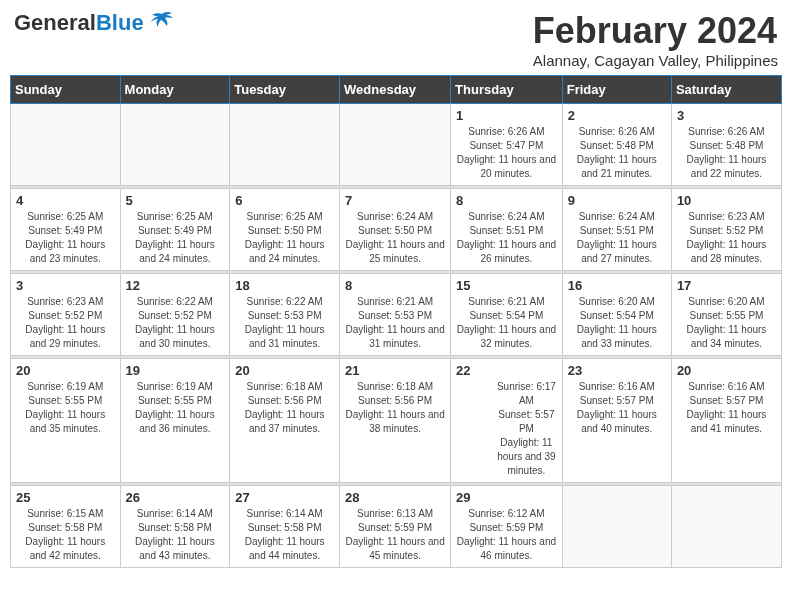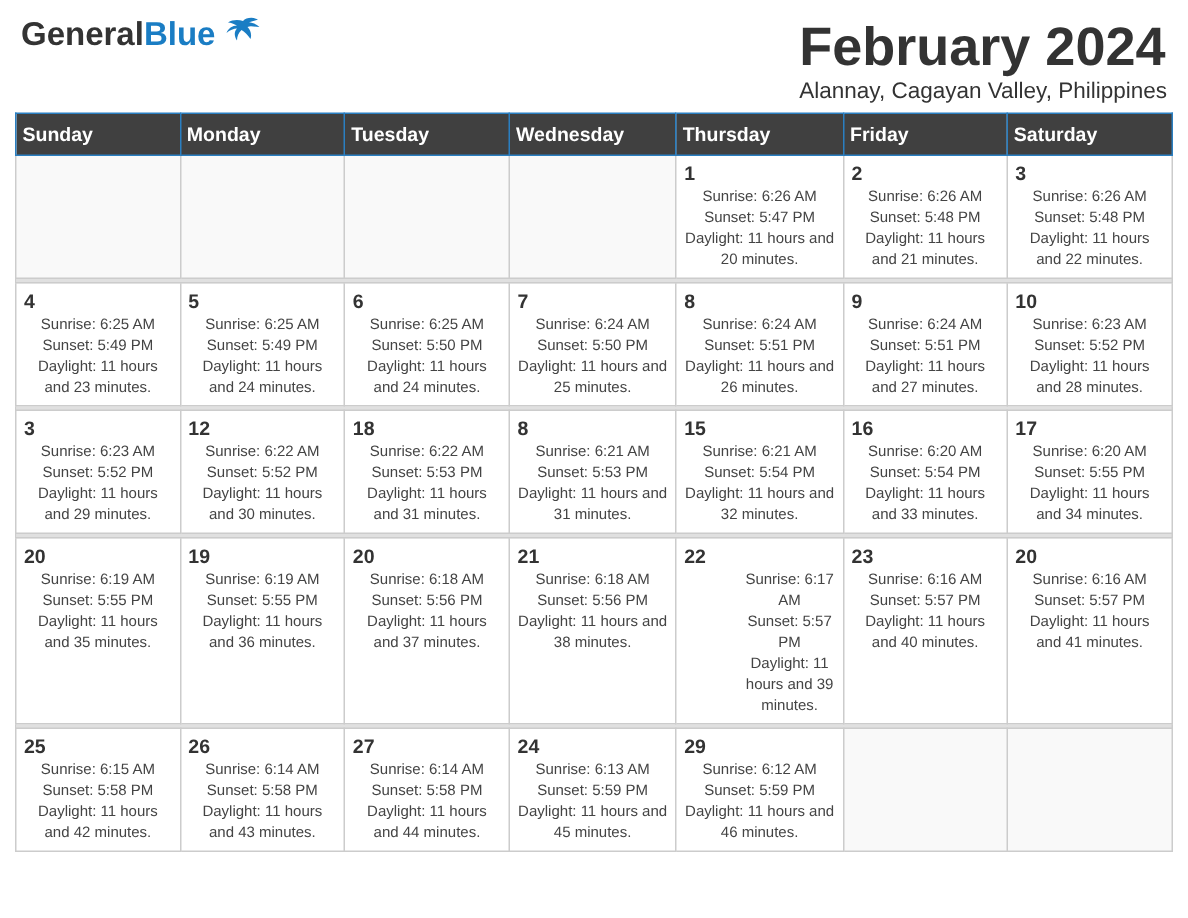--- a/index.html
+++ b/index.html
@@ -293,21 +293,21 @@
 Sunset: 5:58 PM
 Daylight: 11 hours and 43 minutes.</div>
         </td>
         <td>
           <span class="day-number">27</span>
           <div class="day-info" style="white-space: pre-line;">Sunrise: 6:14 AM
 Sunset: 5:58 PM
 Daylight: 11 hours and 44 minutes.</div>
         </td>
         <td>
-          <span class="day-number">24</span>
+          <span class="day-number">28</span>
           <div class="day-info" style="white-space: pre-line;">Sunrise: 6:13 AM
 Sunset: 5:59 PM
 Daylight: 11 hours and 45 minutes.</div>
         </td>
         <td>
           <span class="day-number">29</span>
           <div class="day-info" style="white-space: pre-line;">Sunrise: 6:12 AM
 Sunset: 5:59 PM
 Daylight: 11 hours and 46 minutes.</div>
         </td>

